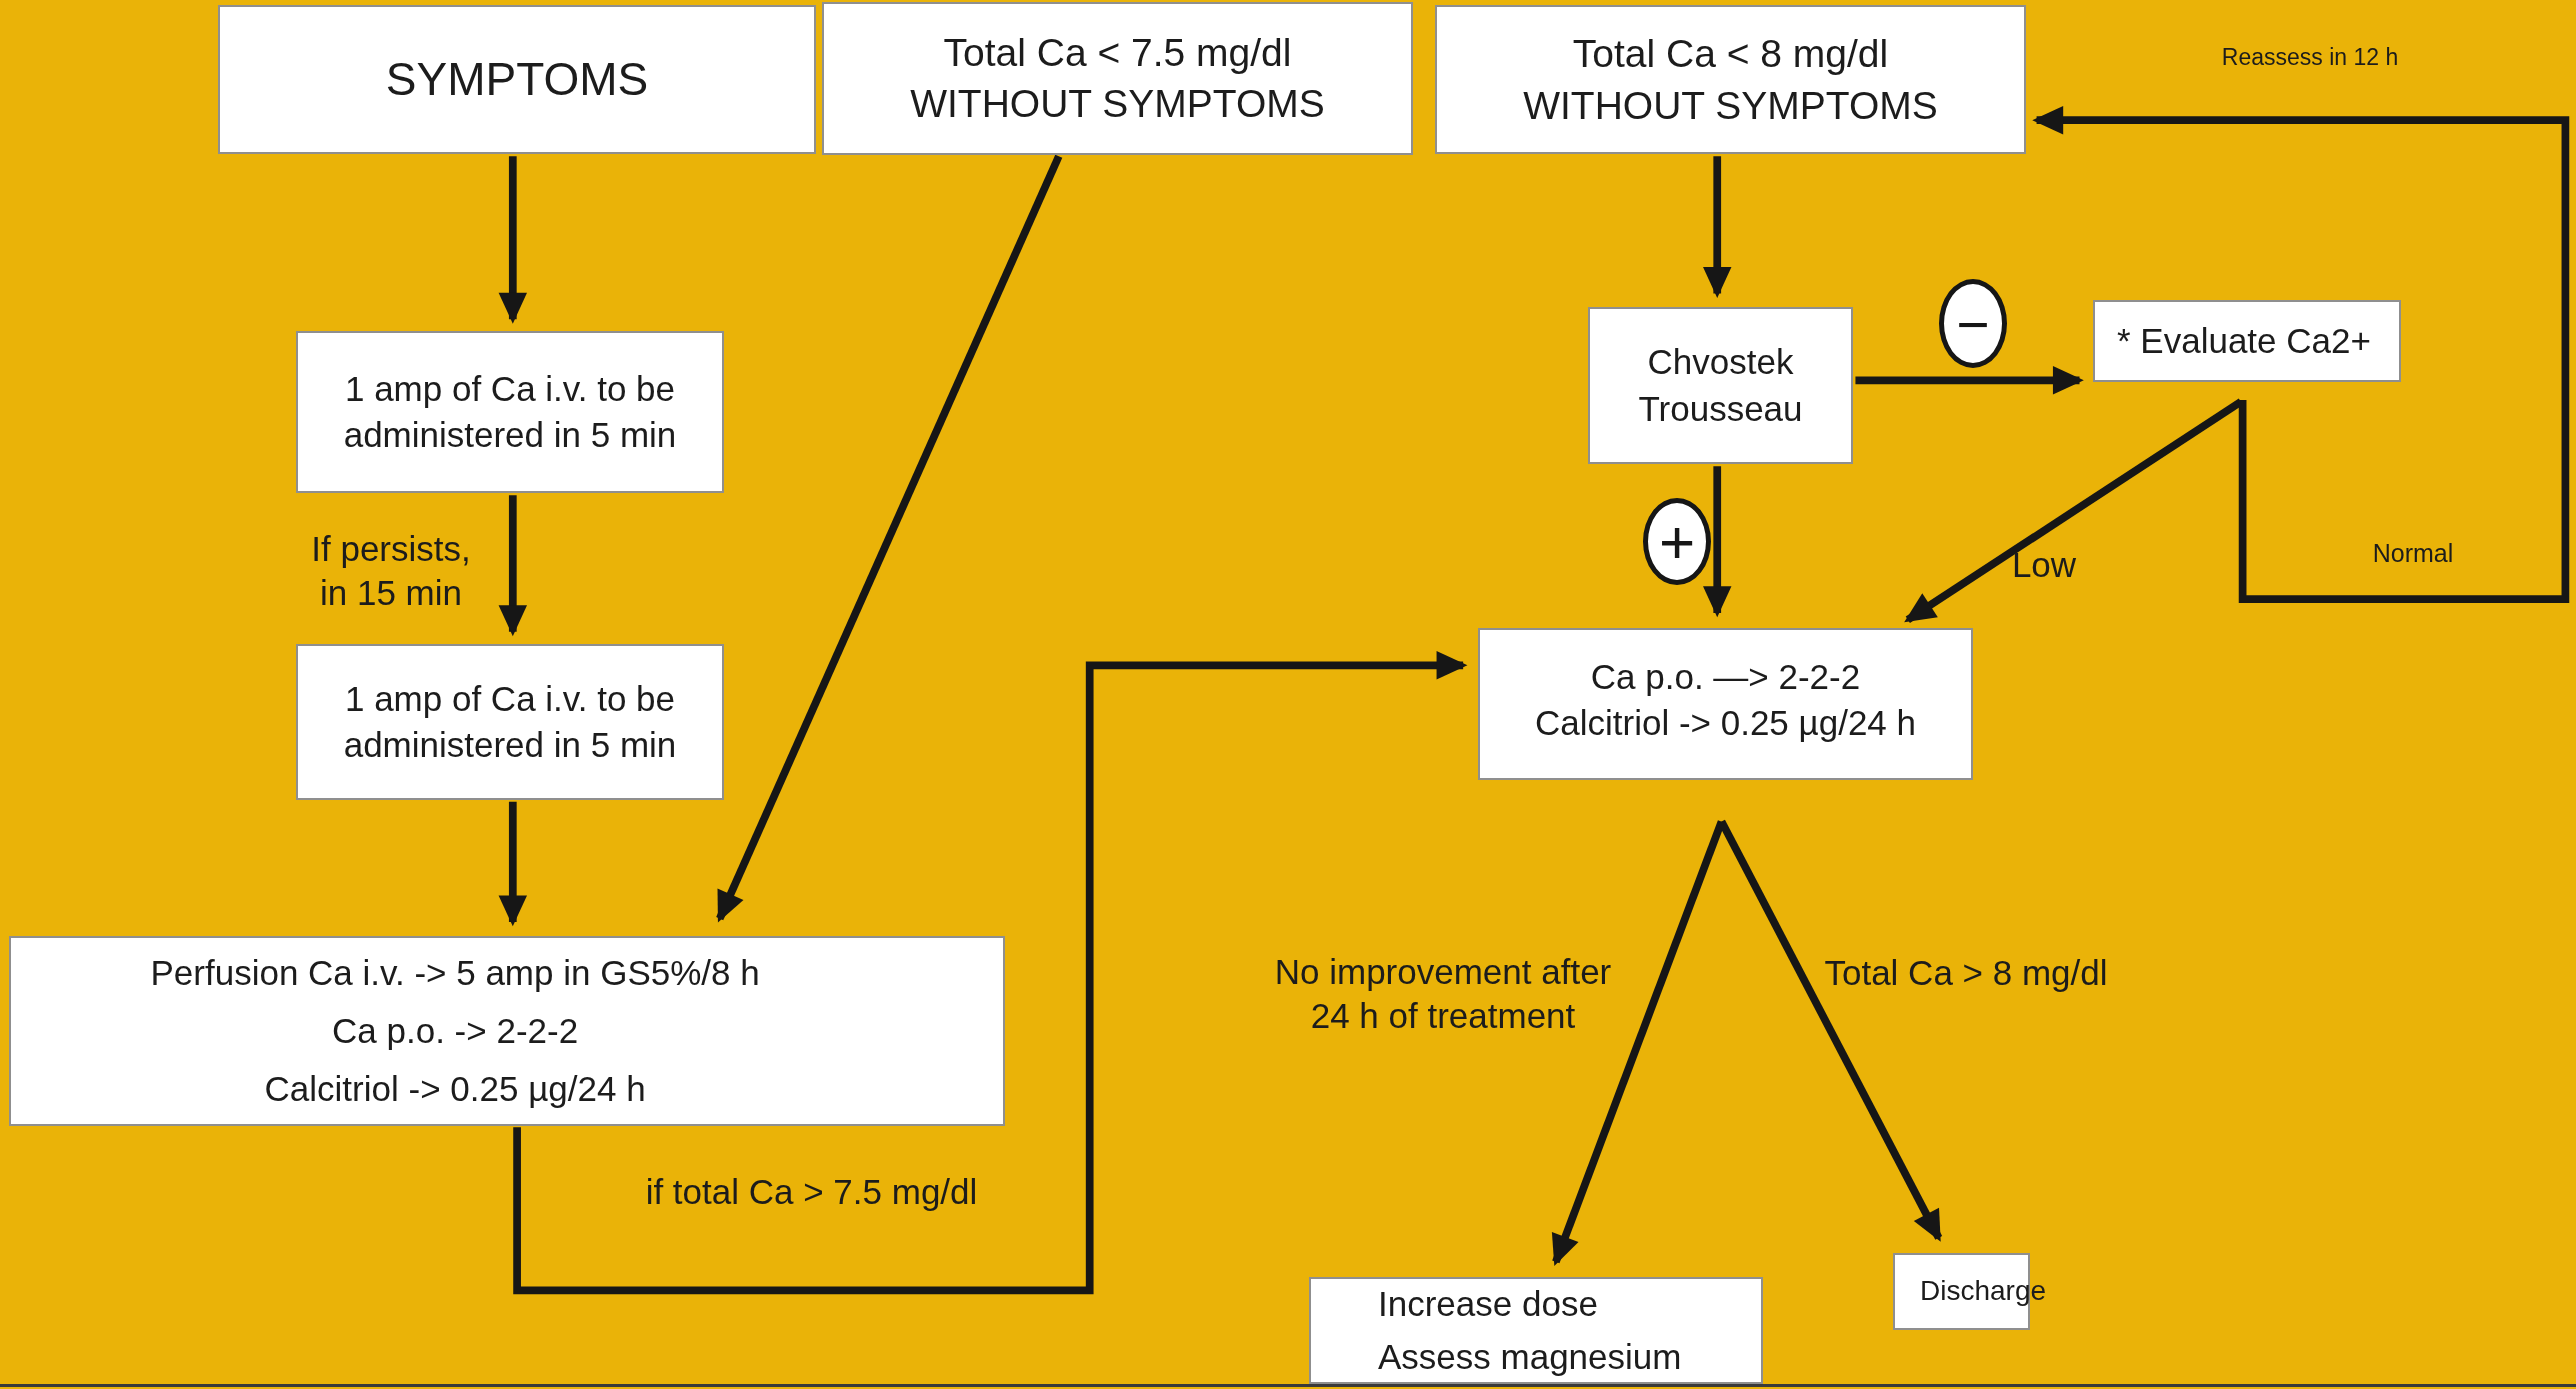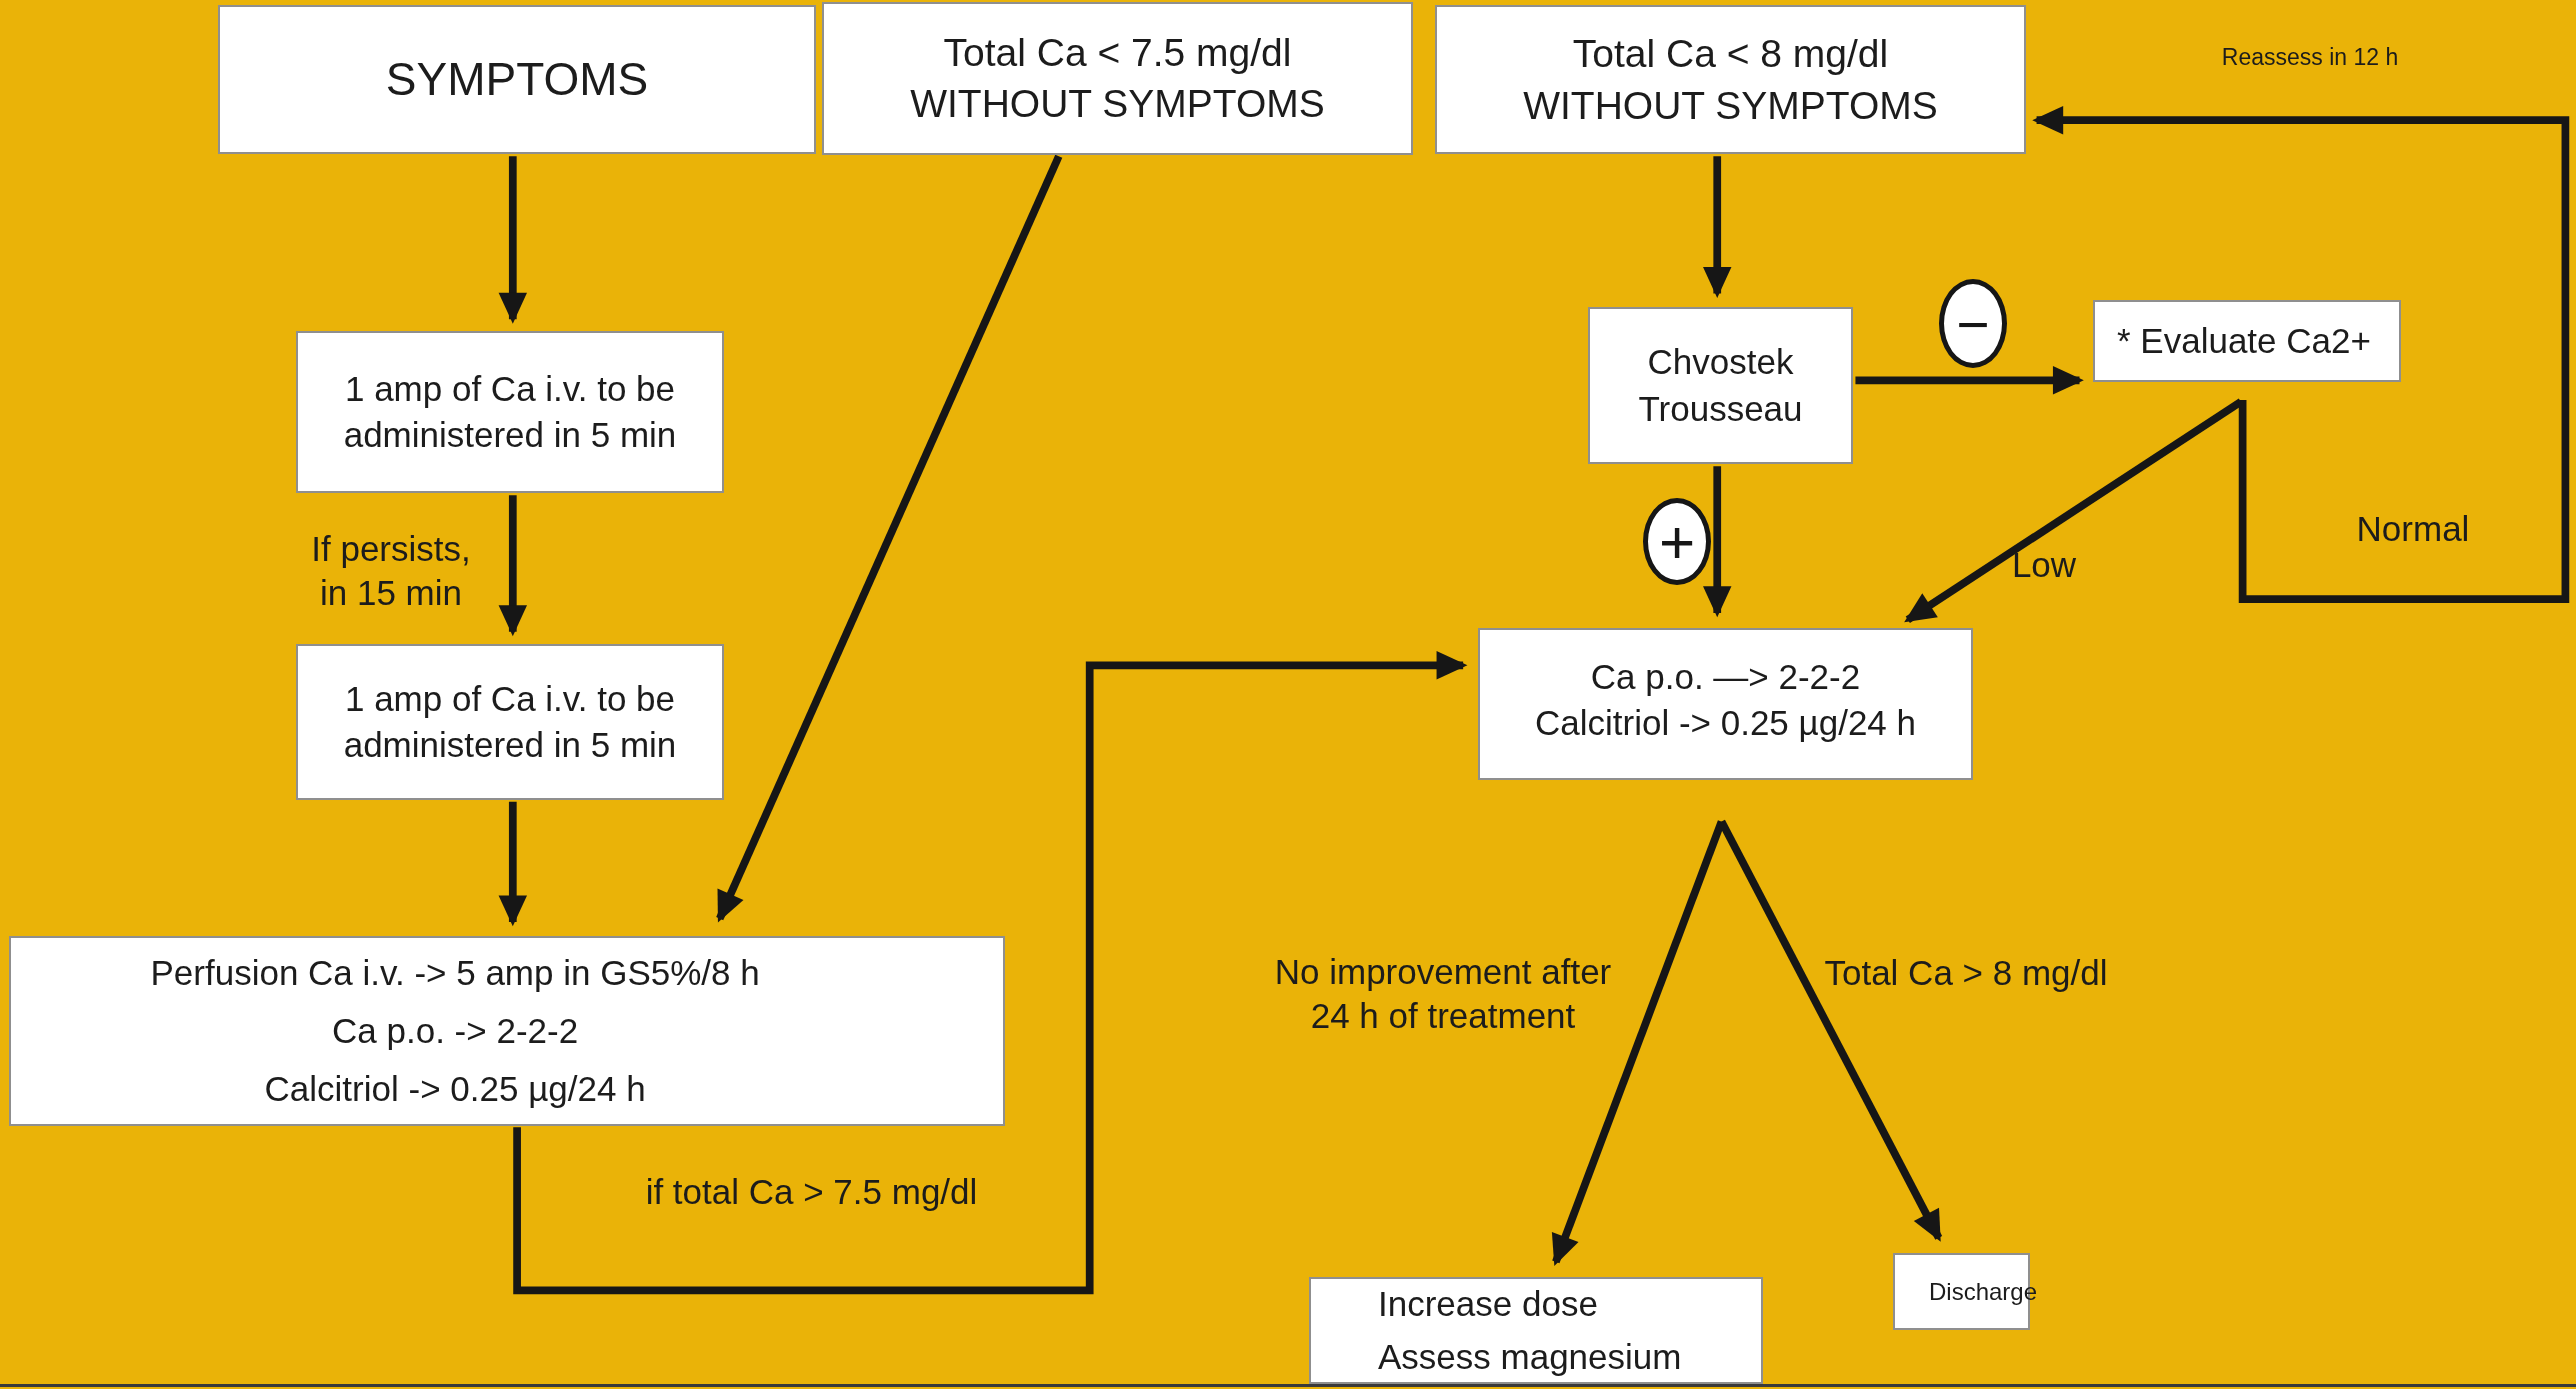--- a/index.html
+++ b/index.html
@@ -23,26 +23,26 @@
   #n-amp1{left:296px;top:331px;width:428px;height:162px;font-size:35px;}
   #n-amp2{left:296px;top:644px;width:428px;height:156px;font-size:35px;}
   #n-perfusion{left:8.6px;top:936px;width:996px;height:190px;font-size:35px;
     padding-right:103px;justify-content:space-evenly;}
   #n-chvostek{left:1588px;top:307px;width:265px;height:157px;font-size:35px;}
   #n-evaluate{left:2093px;top:300px;width:308px;height:82px;font-size:35px;
     align-items:flex-start;padding-left:22px;}
   #n-capo{left:1478px;top:628px;width:495px;height:152px;font-size:35px;justify-content:flex-start;padding-top:24px;}
   #n-increase{left:1309px;top:1277px;width:454px;height:107px;font-size:35px;
     align-items:flex-start;padding-left:67px;line-height:1.5;}
-  #n-discharge{left:1893px;top:1253px;width:137px;height:77px;font-size:24px;padding-left:43px;}
+  #n-discharge{left:1893px;top:1253px;width:137px;height:77px;font-size:28px;padding-left:43px;}
   
   #l-reassess{left:2147px;top:43px;width:326px;font-size:23px;}
   #l-persists{left:275px;top:527px;width:232px;font-size:35px;}
   #l-low{left:1984px;top:543px;width:120px;font-size:35px;}
-  #l-normal{left:2340px;top:507px;width:146px;font-size:35px;}
+  #l-normal{left:2340px;top:538px;width:146px;font-size:25px;}
   #l-noimp{left:1211px;top:950px;width:464px;font-size:35px;}
   #l-totca8{left:1803px;top:951px;width:326px;font-size:35px;}
   #l-suspend{left:567px;top:1170px;width:489px;font-size:35px;}
   
   .result-circle{
     position:absolute;border:5.2px solid #161616;border-radius:50%;
     display:flex;align-items:center;justify-content:center;background:#ffffff;
     font-size:57px;font-weight:400;color:#161616;
   }
   #c-minus{left:1939px;top:279px;width:58px;height:79px;}

